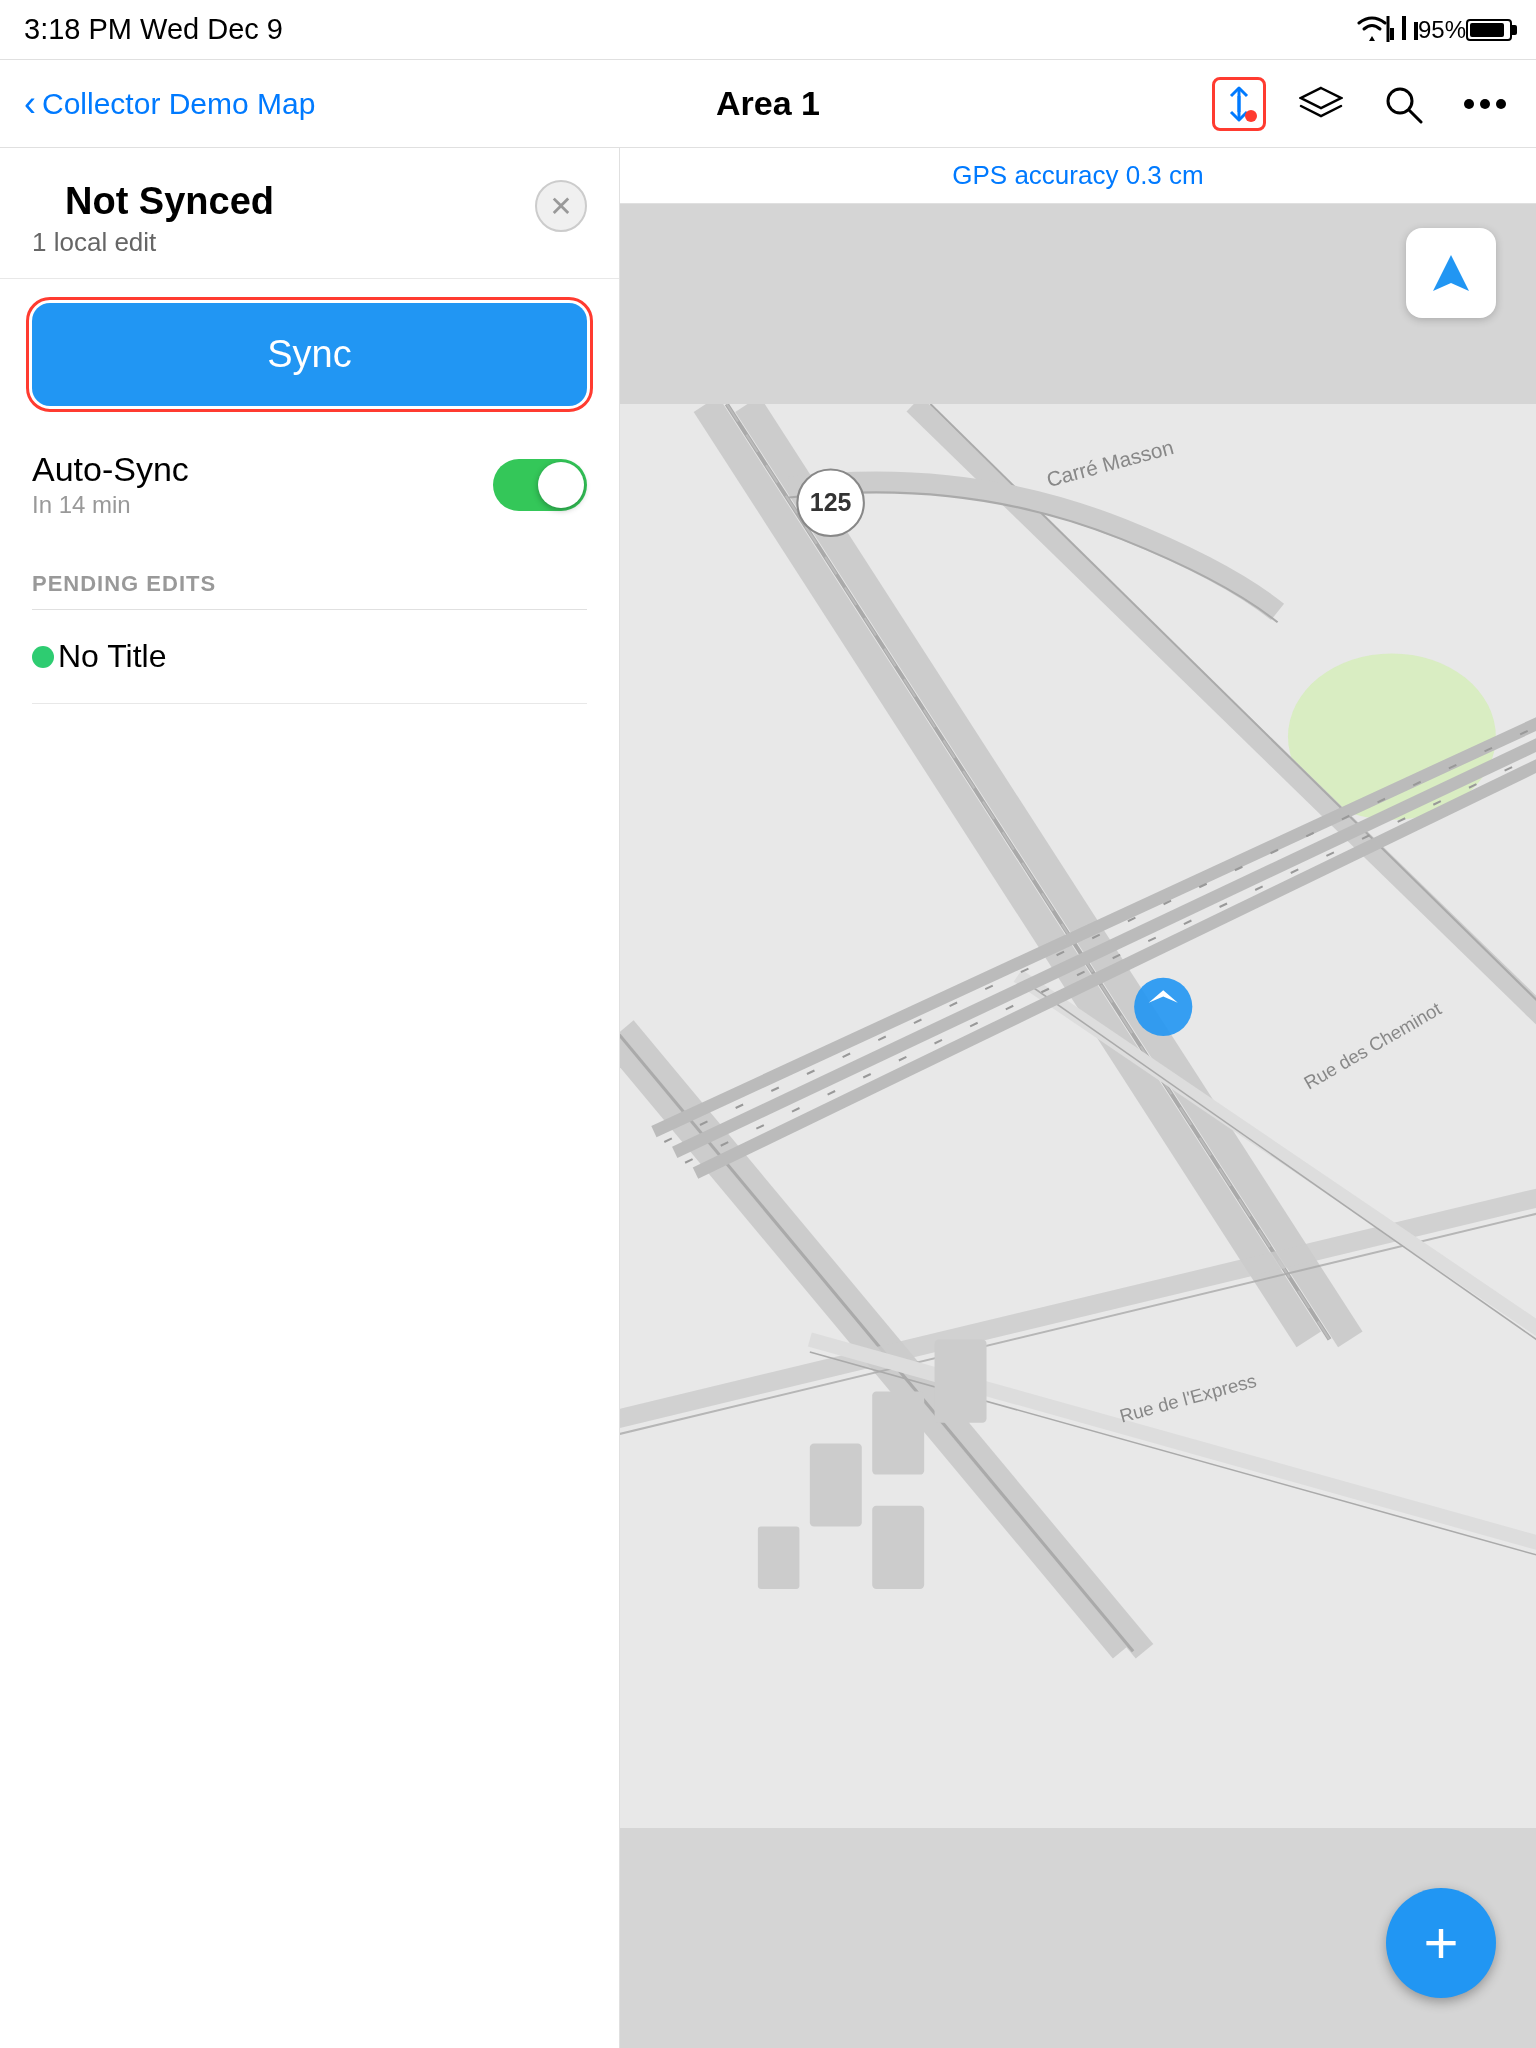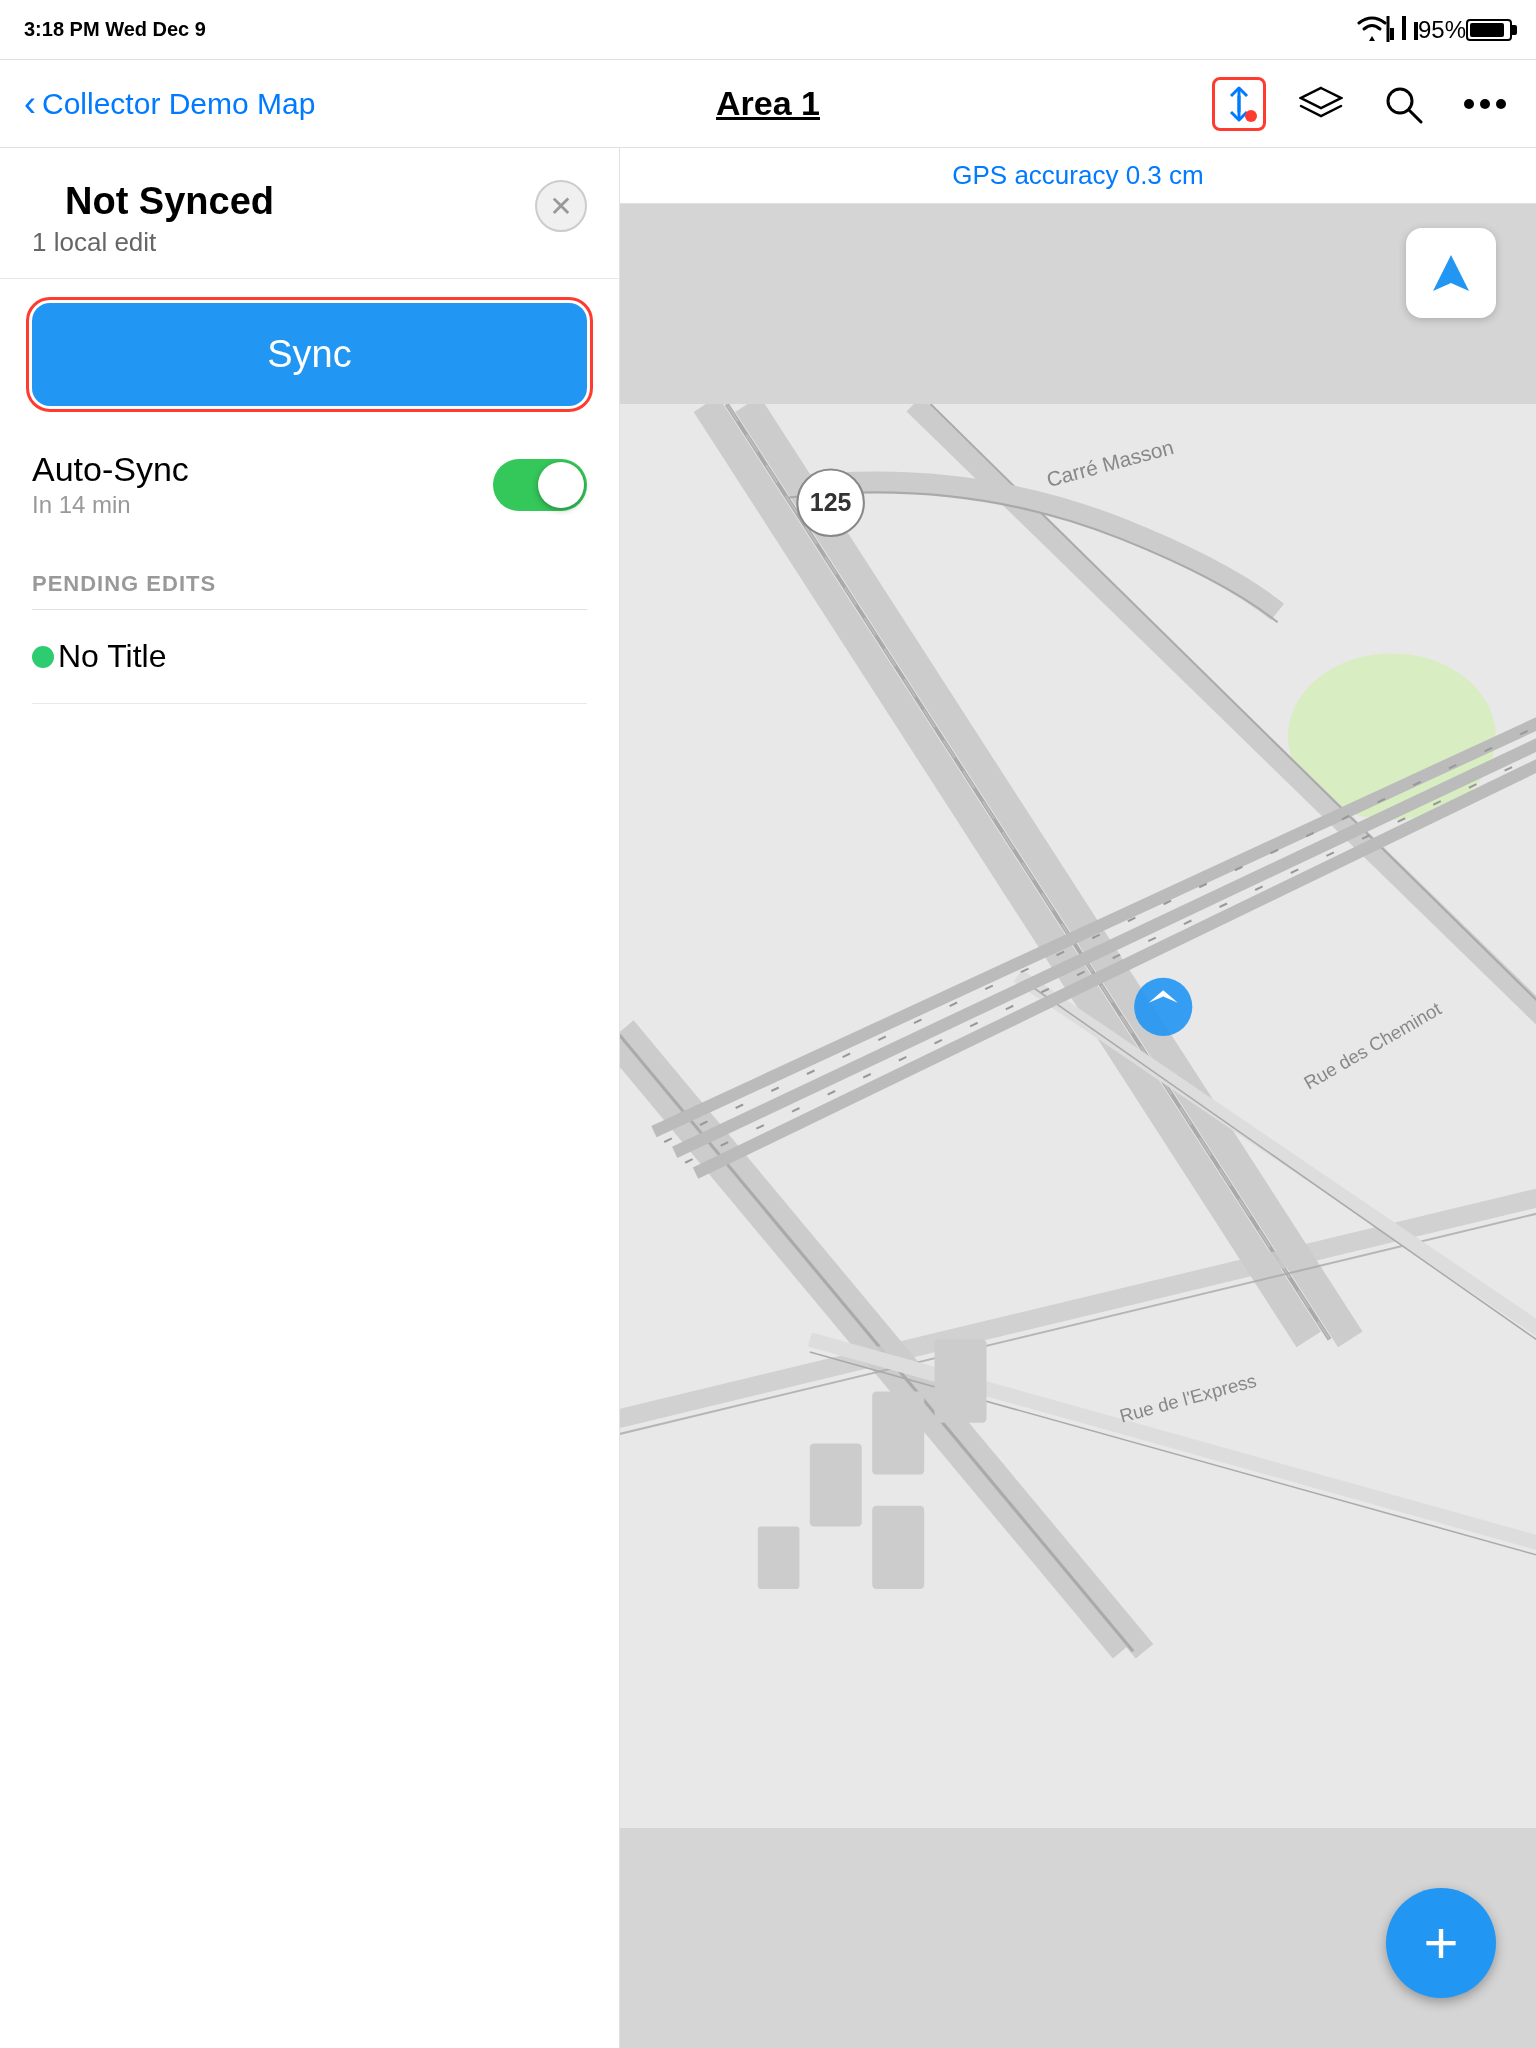--- a/index.html
+++ b/index.html
@@ -19,22 +19,22 @@
       height: 60px;
       background: #fff;
       display: flex;
       align-items: center;
       justify-content: space-between;
       padding: 0 24px;
       z-index: 100;
       border-bottom: 1px solid #e0e0e0;
     }
     .status-time {
-      font-size: 20px;
-      font-weight: 700;
+      font-size: 29px;
+      font-weight: 400;
       color: #000;
     }
     .status-right {
       display: flex;
       align-items: center;
       gap: 0;
     }
     .battery-border {
       width: 46px; height: 22px;
       border: 2px solid #000;
@@ -90,21 +90,20 @@
     .nav-back-chevron {
       font-size: 36px;
       line-height: 1;
     }
     .nav-title {
       font-size: 34px;
       font-weight: 600;
       color: #000;
       flex: 1;
       text-align: center;
-      text-decoration: underline;
     }
     .nav-actions {
       display: flex;
       align-items: center;
       gap: 28px;
       flex: 1;
       justify-content: flex-end;
     }
     .nav-icon-btn {
       width: 54px;

